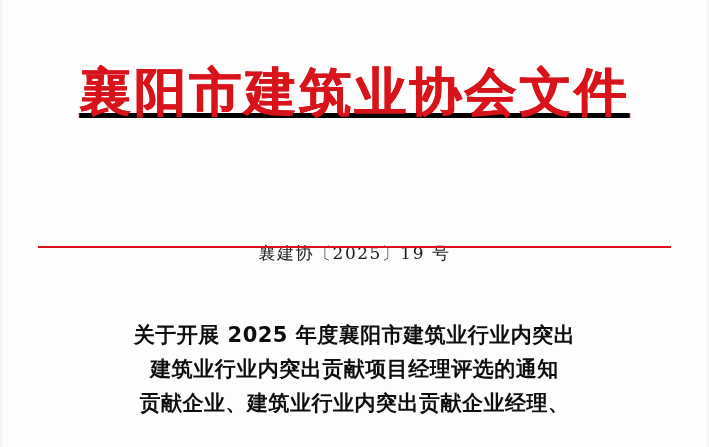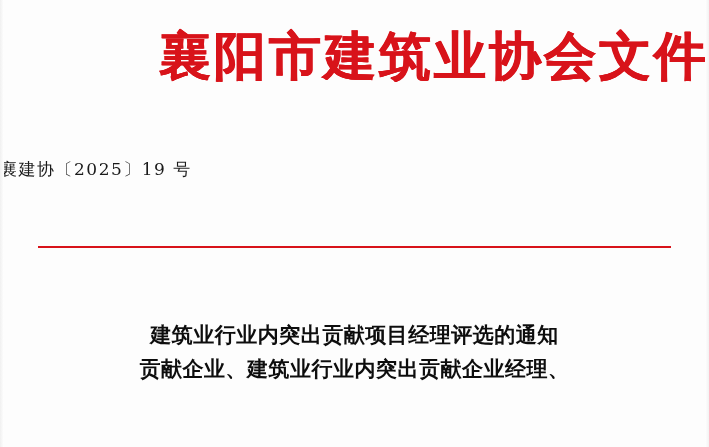--- a/index.html
+++ b/index.html
@@ -18,40 +18,41 @@
     position: relative;
     width: 709px;
     height: 447px;
     background: #fdfdfd;
     box-sizing: border-box;
   }
 
   
   .doc-header {
     width: 100%;
-    text-align: right;
-    padding-top: 26px;
+    text-align: center;
+    padding-top: 62px;
+    text-decoration: underline;
   }
 
   .doc-title {
     color: #d8131a;
     font-family: "DejaVu Serif", "Liberation Serif", serif;
     font-weight: bold;
     font-size: 52px;
     letter-spacing: 3px;
     line-height: 1.15;
     white-space: nowrap;
     text-shadow: 0.5px 0 0 #d8131a, -0.5px 0 0 #d8131a;
   }
 
   
   .doc-number-row {
     width: 100%;
-    text-align: left;
-    margin-top: 72px;
+    text-align: center;
+    margin-top: 120px;
   }
 
   .doc-number {
     font-family: "DejaVu Serif", "Liberation Serif", serif;
     font-size: 17px;
     color: #1a1a1a;
     letter-spacing: 1.5px;
   }
 
   
@@ -114,17 +115,18 @@
     <div class="doc-title">襄阳市建筑业协会文件</div>
   </div>
 
   <div class="doc-number-row">
     <span class="doc-number">襄建协〔2025〕19 号</span>
   </div>
 
   <div class="red-rule"></div>
 
   <div class="main-heading">
+    <span class="line">关于开展 2025 年度襄阳市建筑业行业内突出</span>
     <span class="line">建筑业行业内突出贡献项目经理评选的通知</span>
     <span class="line">贡献企业、建筑业行业内突出贡献企业经理、</span>
   </div>
 
 </div>
 
 </body></html>

